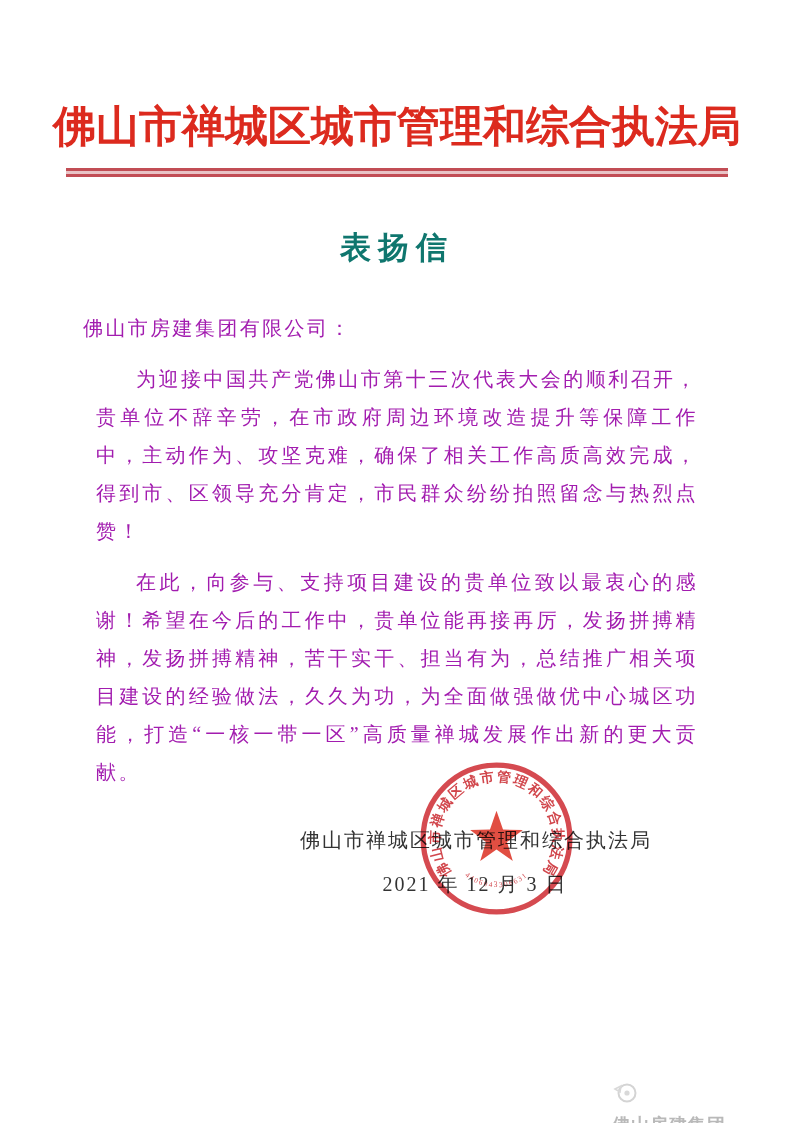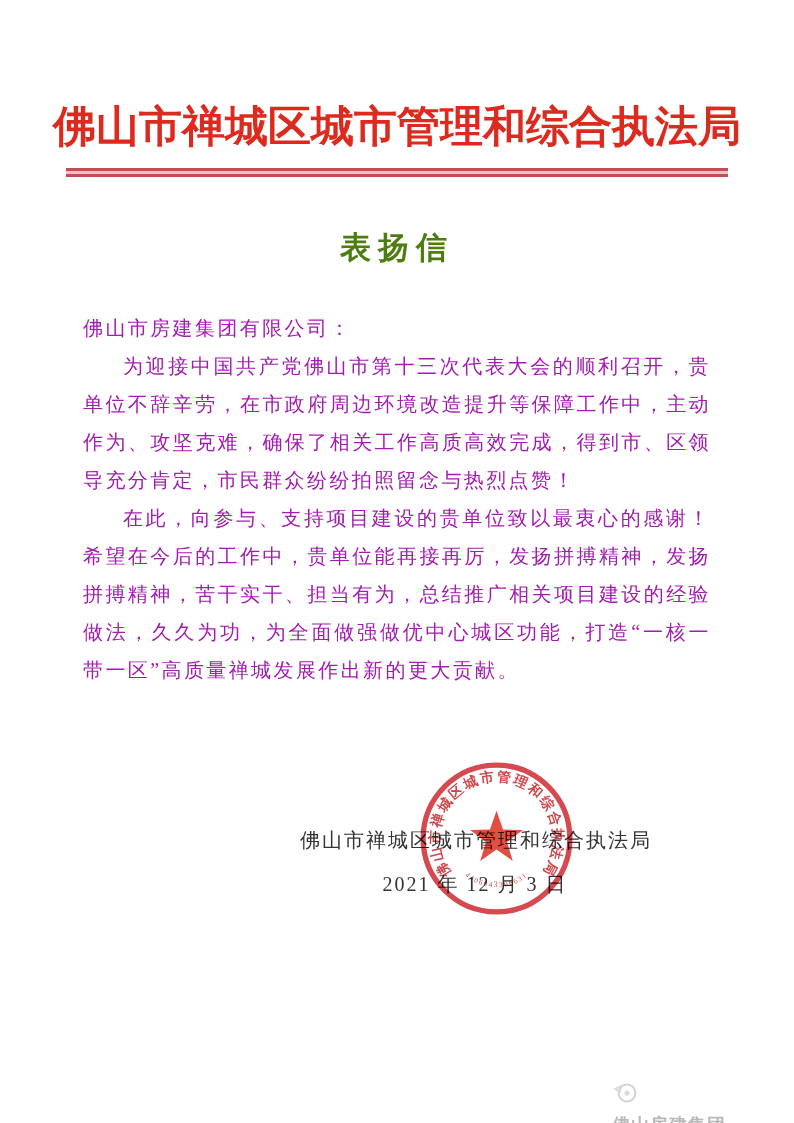--- a/index.html
+++ b/index.html
@@ -29,33 +29,33 @@
     background: #e9c3c6;           
     border-top: 3px solid #c24d55;
     border-bottom: 3px solid #c24d55;
   }
   .letter-title {
     margin: 50px 0 0 0;
     text-align: center;
     font-size: 31px;
     font-weight: bold;
     letter-spacing: 7px;
-    color: #4d7c0f;
+    color: #0f766e;
   }
   .letter-body {
     width: 628px;
     margin: 40px auto 0 auto;
     font-size: 20px;
     line-height: 38px;
     letter-spacing: 2.4px;
     color: #a21caf;
     text-align: justify;
   }
   .salutation { text-indent: 0; }
-  .para { margin: 0; text-indent: 2em; }
+  .para { margin: 13px; text-indent: 2em; }
   .sign-block {
     position: absolute;
     left: 300px;
     top: 820px;
     width: 350px;
     text-align: center;
     font-size: 20px;
     letter-spacing: 2px;
     color: #333333;
     line-height: 40px;

